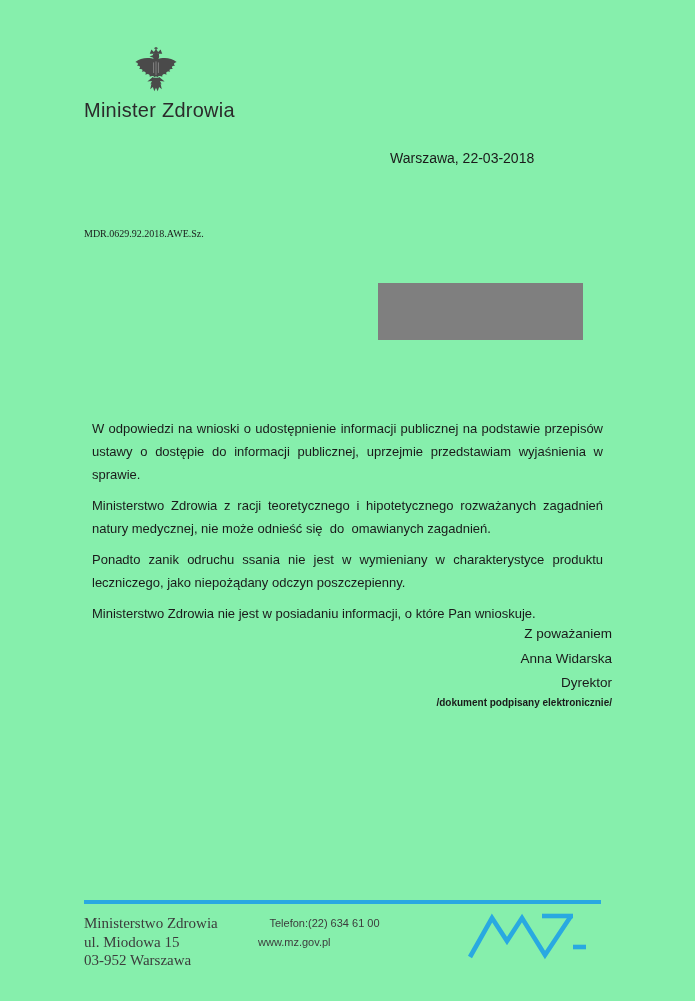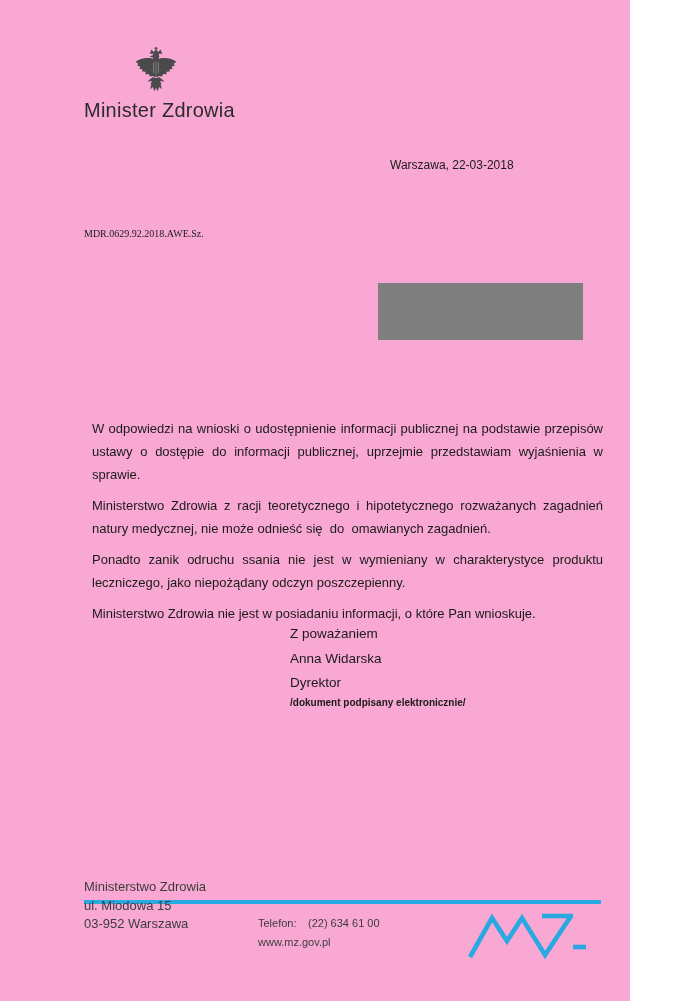--- a/index.html
+++ b/index.html
@@ -1,66 +1,66 @@
 <!DOCTYPE html>
 <html lang="pl"><head>
 <meta charset="utf-8">
 <style>
   html,body{margin:0;padding:0;background:#fff;}
   .page{
     position:relative;
-    width:630px;height:1001px;
-    background:#f9a8d4;
+    width:695px;height:1001px;
+    background:#86efac;
     font-family:"Liberation Sans", sans-serif;
     color:#1a1a1a;
     overflow:hidden;
   }
 
   
   .emblem{position:absolute;left:132px;top:46px;width:48px;height:52px;}
   .brand{
     position:absolute;left:84px;top:98px;
     font-size:21px;font-weight:400;color:#2b2b2b;
     letter-spacing:0.3px;
     transform:scaleX(0.95);transform-origin:left top;
     white-space:nowrap;
   }
 
   
-  .dateline{position:absolute;left:390px;top:158px;font-size:12px;white-space:nowrap;}
+  .dateline{position:absolute;left:390px;top:150px;font-size:14px;white-space:nowrap;}
   .reference{position:absolute;left:84px;top:228px;font-size:10px;white-space:nowrap;font-family:Liberation Serif, serif;}
 
   
   .redaction{position:absolute;left:378px;top:283px;width:205px;height:57px;background:#7f7f7f;}
 
   
   .body{
     position:absolute;left:84px;top:409px;width:527px;
     font-size:13px;line-height:23px;text-align:justify;
   }
   .body p{margin:8px;white-space:pre-wrap;}
 
   
   .signature{
     position:absolute;left:290px;top:622px;width:322px;
-    text-align:left;font-size:13.5px;line-height:24.5px;
+    text-align:right;font-size:13.5px;line-height:24.5px;
   }
   .sig-note{font-size:10px;font-weight:700;line-height:14px;}
 
   
   .footer-rule{position:absolute;left:84px;top:900px;width:517px;height:4px;background:#29a9e1;}
   .footer-address{
-    position:absolute;left:84px;top:878px;
-    font-size:13px;line-height:18.5px;color:#3c3c3c;
+    position:absolute;left:84px;top:914px;
+    font-size:15px;line-height:18.5px;color:#3c3c3c;font-family:Liberation Serif, serif;
   }
   .footer-contact{
     position:absolute;left:258px;top:914px;
     font-size:11px;line-height:18.5px;color:#3c3c3c;
   }
-  .footer-contact .row{display:flex;}
+  .footer-contact .row{display:flex;text-align:right;}
   .footer-contact .lbl{width:50px;flex:0 0 50px;}
   .footer-logo{position:absolute;left:467px;top:910px;width:120px;height:50px;}
 </style>
 </head>
 <body>
 
 <div class="page">
 
   <div class="emblem">
     <svg viewBox="0 0 100 104" width="48" height="52" aria-hidden="true">

